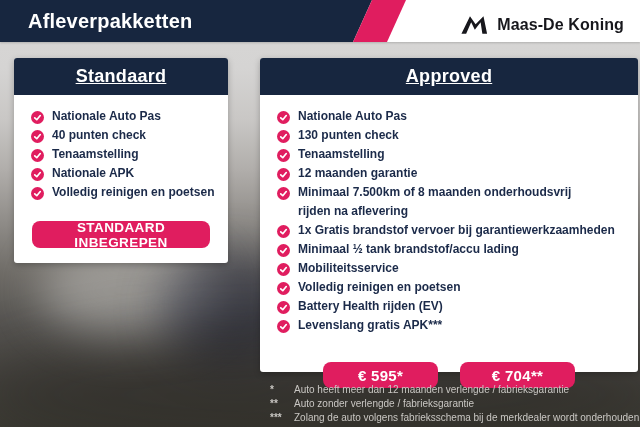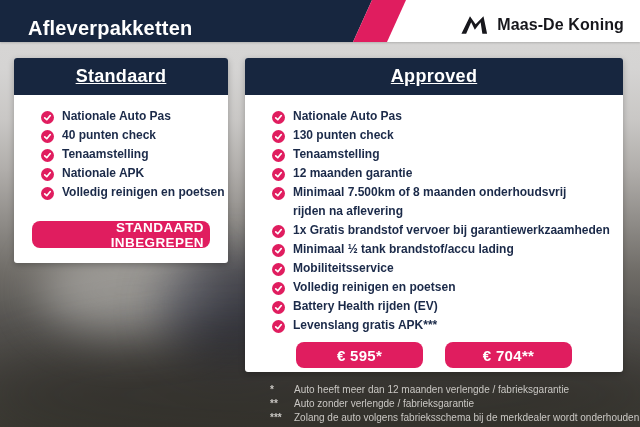--- a/index.html
+++ b/index.html
@@ -15,49 +15,49 @@
   .blob-navy{left:160px;top:250px;width:140px;height:115px;background:rgba(25,28,52,0.45);}
   .blob-dark{left:-30px;top:330px;width:720px;height:130px;background:rgba(32,31,28,0.40);filter:blur(28px);}
 
   
   .topbar{position:absolute;left:0;top:0;width:640px;height:42px;background:#fff;
           box-shadow:0 1px 2px rgba(0,0,0,0.18);}
   .topbar .navy-wedge{position:absolute;inset:0;background:var(--navy,#17263f);
           clip-path:polygon(0 0,372px 0,353px 100%,0 100%);}
   .topbar .pink-wedge{position:absolute;inset:0;background:var(--pink,#e01d5f);
           clip-path:polygon(372px 0,406px 0,387px 100%,353px 100%);}
-  .page-title{position:absolute;left:28px;top:7px;height:28px;line-height:42px;
+  .page-title{position:absolute;left:28px;top:0;height:28px;line-height:42px;
           color:#fff;font-size:20px;font-weight:bold;letter-spacing:0.2px;}
   .brand{position:absolute;right:16px;top:0;height:49px;display:flex;align-items:center;gap:8px;}
   .brand svg{transform:skewX(-8deg);}
   .brand-name{color:#17171c;font-size:16px;font-weight:bold;letter-spacing:0.1px;}
 
   
   .card{position:absolute;top:58px;background:#fff;border-radius:3px;
         box-shadow:0 2px 6px rgba(0,0,0,0.25);}
   .card-std{left:14px;width:214px;height:205px;}
-  .card-app{left:245px;width:378px;height:314px;}
+  .card-app{left:260px;width:378px;height:314px;}
   .card-header{height:37px;background:var(--navy,#17263f);color:#fff;display:flex;
         align-items:center;justify-content:center;font-size:18px;font-weight:bold;
         letter-spacing:0.3px;border-radius:3px 3px 0 0;text-decoration:underline;}
-  .card-body{padding:12px 10px 0 3px;margin-left:24px;}
+  .card-body{padding:12px 10px 0 17px;}
   .row{display:flex;align-items:flex-start;gap:8px;height:19px;white-space:nowrap;}
   .check{flex:0 0 13px;width:13px;height:13px;margin-top:3px;}
   .check.hidden-icon{visibility:hidden;}
   .row-label{font-size:12px;font-weight:bold;color:var(--navy-text,#1b2a49);line-height:19px;}
 
   .std-btn{display:flex;align-items:center;justify-content:center;
         margin:19px auto 0 auto;width:178px;height:27px;background:var(--pink,#e01d5f);
         border:none;border-radius:8px;color:#fff;font-family:inherit;
-        font-size:13.5px;font-weight:bold;letter-spacing:0.4px;cursor:pointer;text-align:right;}
+        font-size:13.5px;font-weight:bold;letter-spacing:0.4px;cursor:pointer;}
 
   .price-row{display:flex;justify-content:center;gap:22px;margin-top:7px;}
-  .price-btn{width:127px;height:26px;background:var(--pink,#e01d5f);border:none;
+  .price-btn{width:115px;height:26px;background:var(--pink,#e01d5f);border:none;
         border-radius:8px;color:#fff;font-family:inherit;font-size:15px;
-        font-weight:bold;letter-spacing:0.3px;cursor:pointer;}
+        font-weight:bold;letter-spacing:0.3px;cursor:pointer;margin-top:20px;}
 
   
   .footnotes{position:absolute;left:270px;top:383px;}
   .fn-row{display:flex;line-height:14px;}
   .fn-marker{width:24px;color:var(--footnote-text,#c9c7c3);font-size:10px;font-weight:bold;}
   .fn-text{color:var(--footnote-text,#c9c7c3);font-size:10px;}
 </style>
 </head>
 <body>
 

